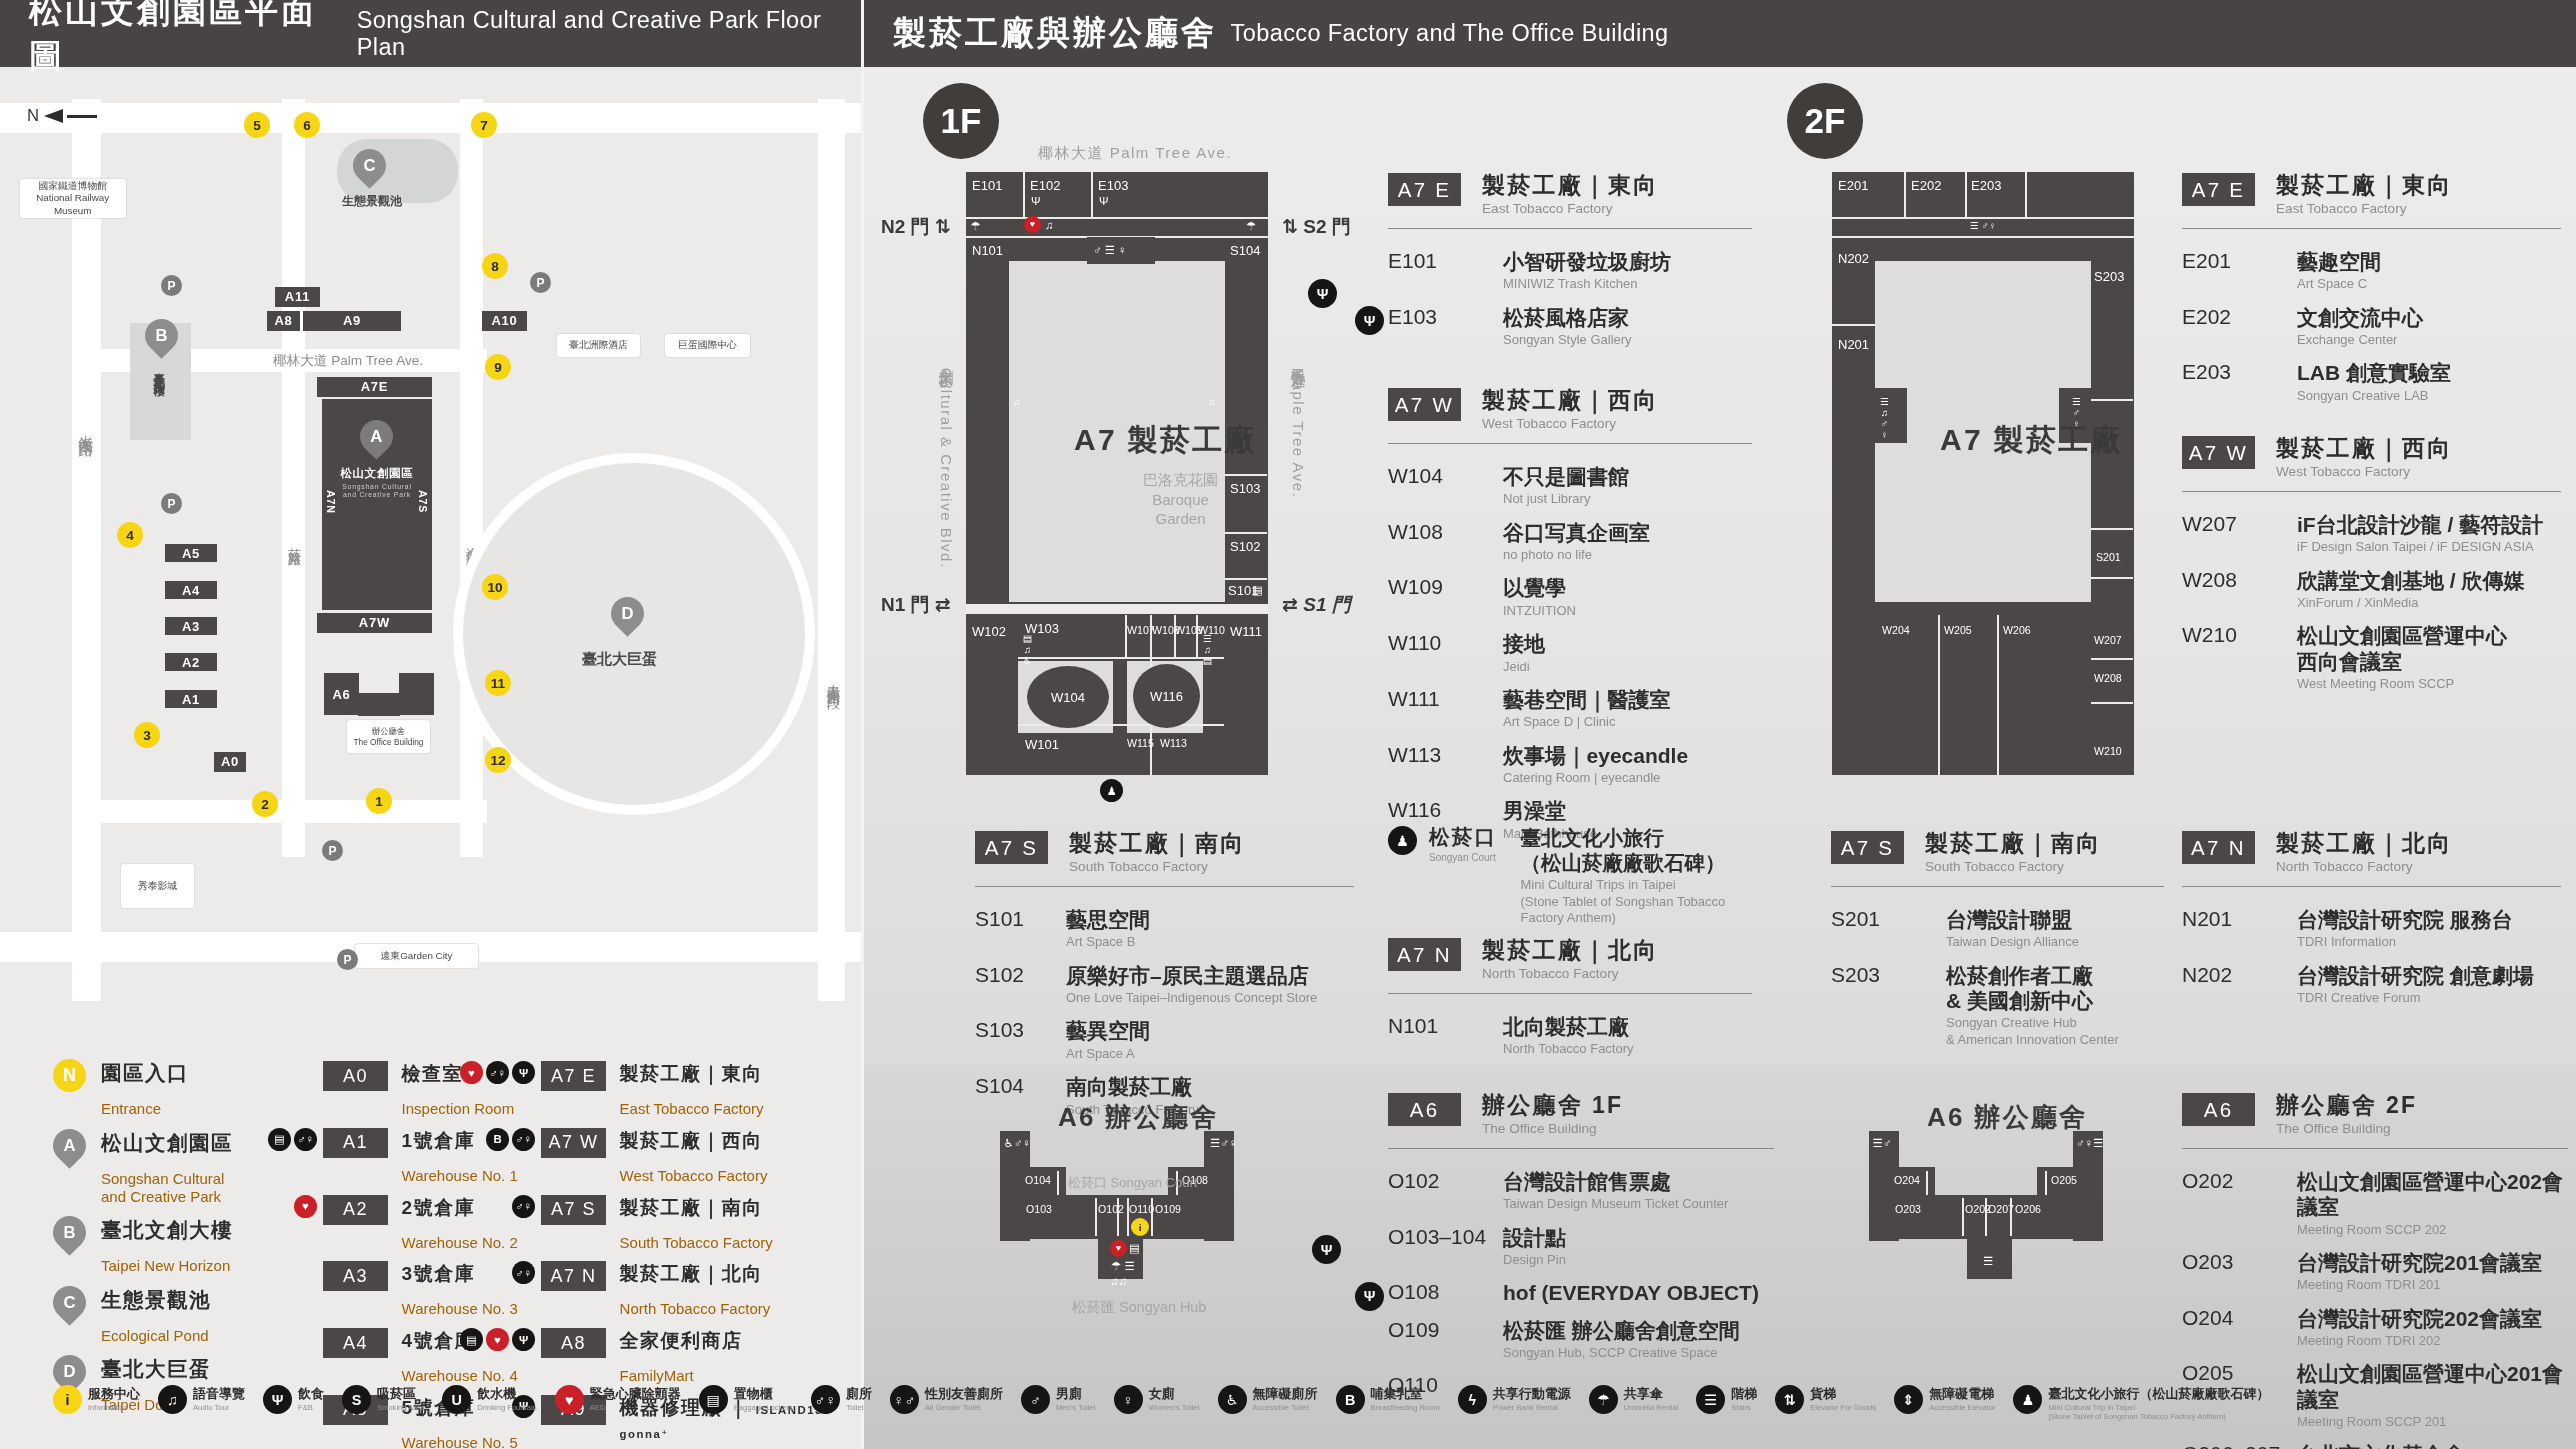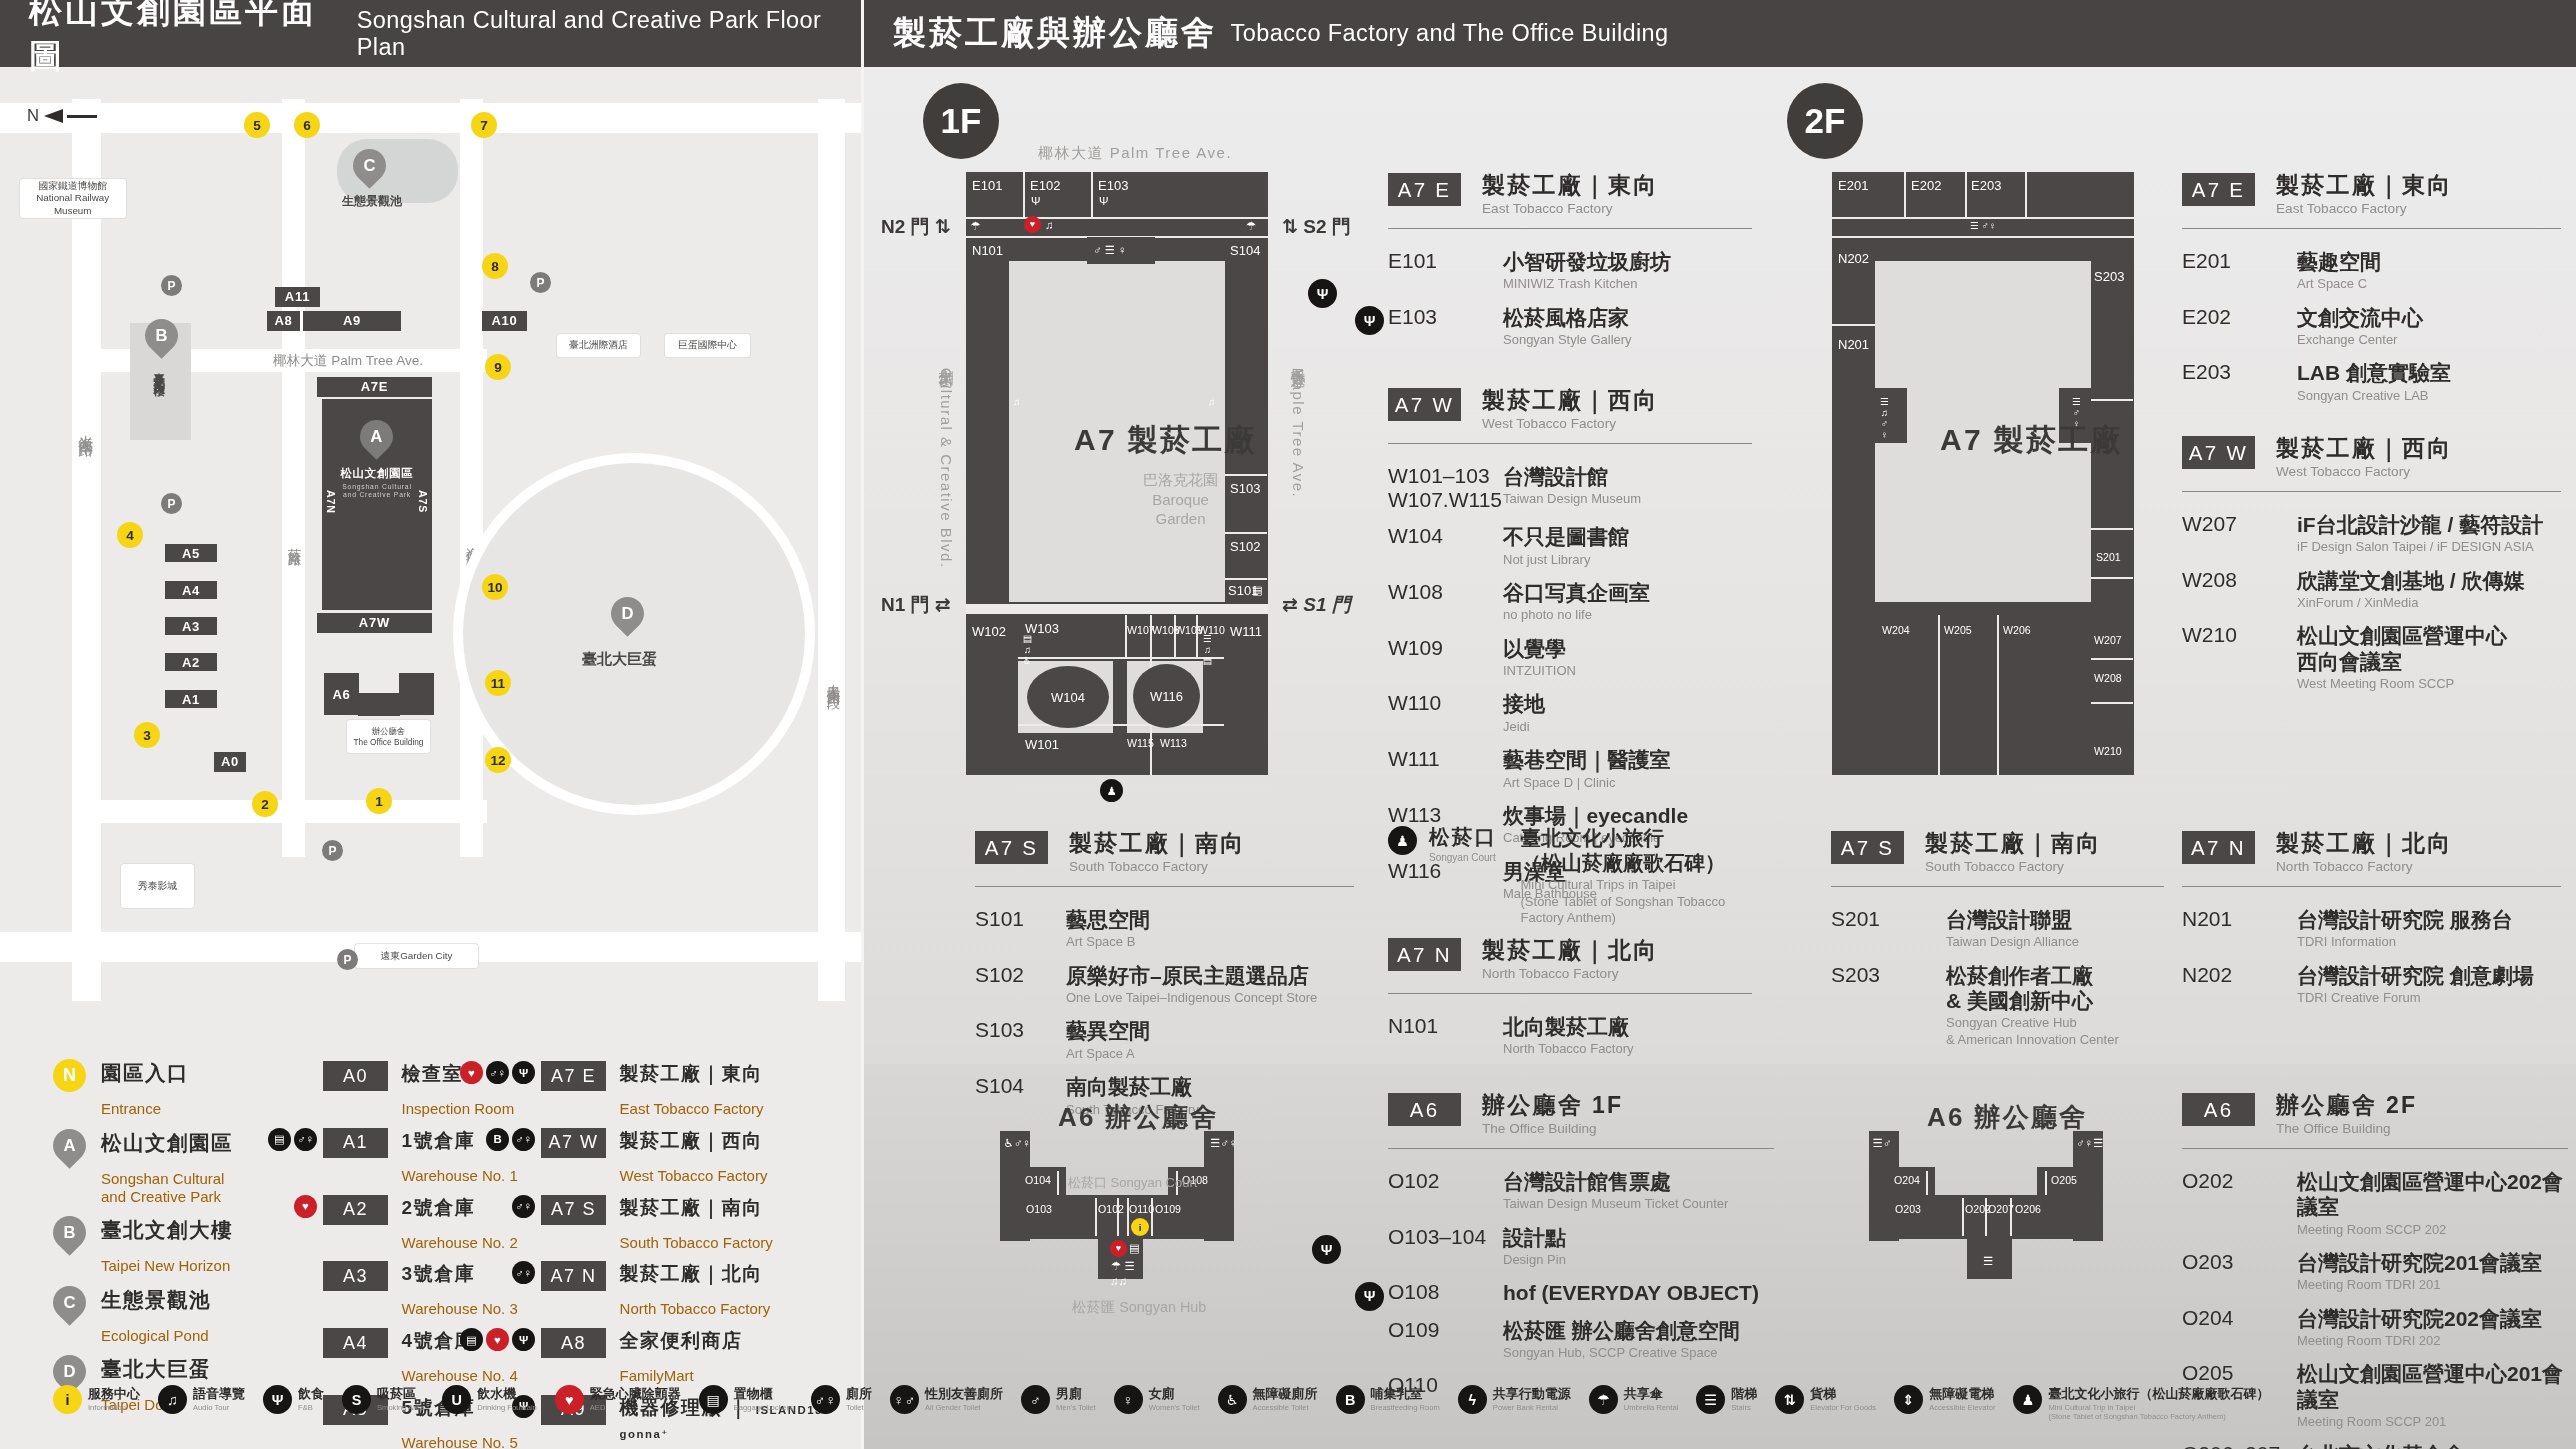--- a/index.html
+++ b/index.html
@@ -645,28 +645,20 @@
   <div class="sec-top">
       <span class="codebox">A7 W</span>
     <div>
         <div class="szh">製菸工廠｜西向</div>
         <div class="sen">West Tobacco Factory</div>
       </div>
     </div>
   <div class="sec-line"></div>
   <div class="rooms">
       <div class="room-row">
-        <span class="rcode">W101–103
-W107.W115</span>
-        <div>
-          <div class="rzh">台灣設計館</div>
-          <div class="ren">Taiwan Design Museum</div>
-        </div>
-      </div>
-      <div class="room-row">
         <span class="rcode">W104</span>
         <div>
           <div class="rzh">不只是圖書館</div>
           <div class="ren">Not just Library</div>
         </div>
       </div>
       <div class="room-row">
         <span class="rcode">W108</span>
         <div>
           <div class="rzh">谷口写真企画室</div>

